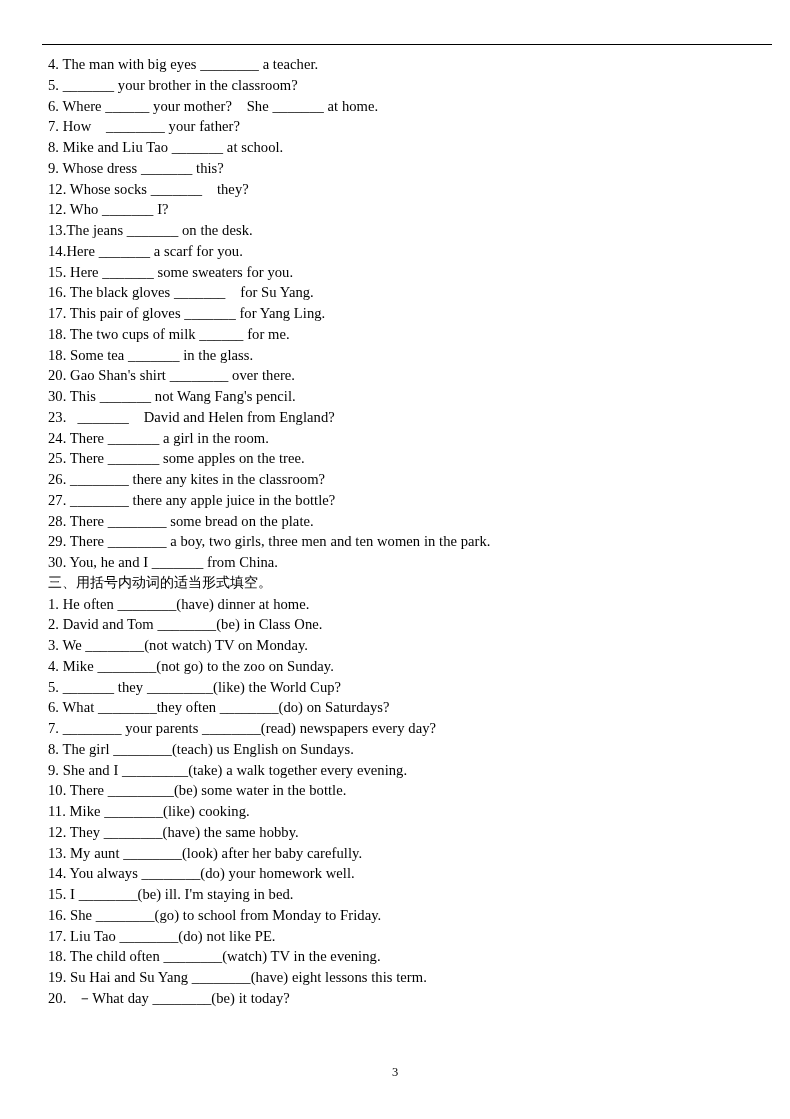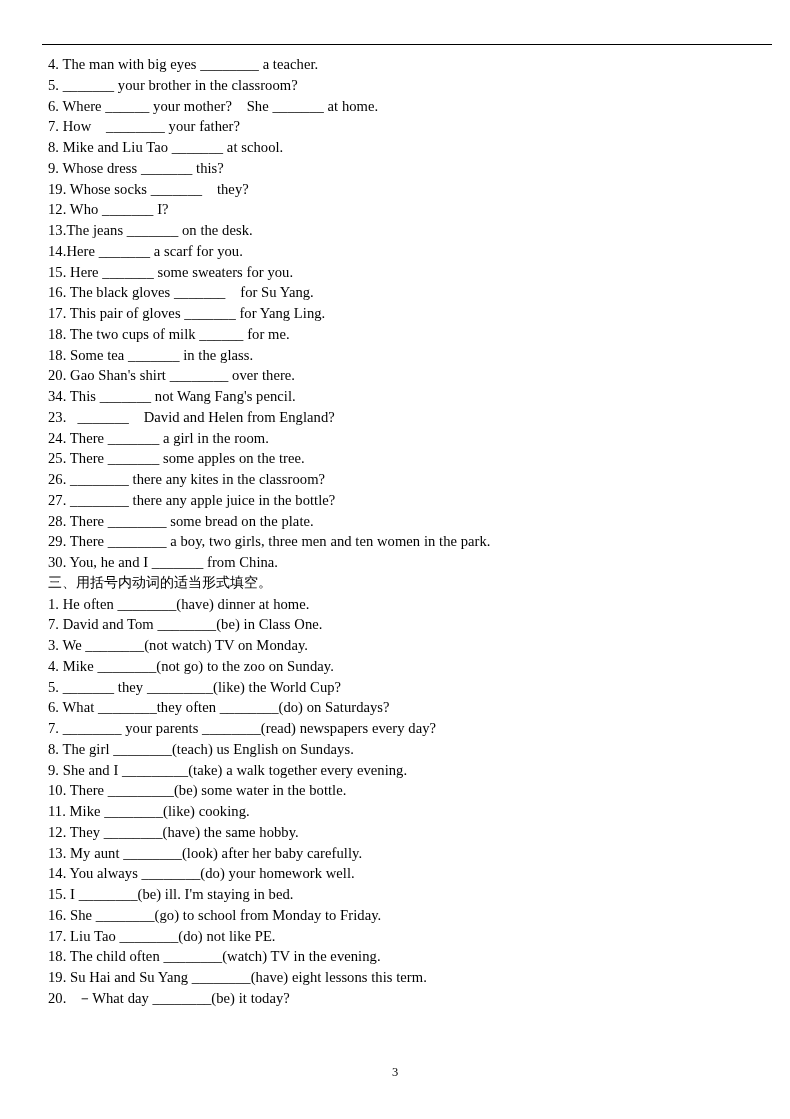--- a/index.html
+++ b/index.html
@@ -69,44 +69,44 @@
   <div class="top-rule"></div>
 
   <div class="content">
 
     <div class="q-line">4. The man with big eyes ________ a teacher.</div>
     <div class="q-line">5. _______ your brother in the classroom?</div>
     <div class="q-line">6. Where ______ your mother?    She _______ at home.</div>
     <div class="q-line">7. How    ________ your father?</div>
     <div class="q-line">8. Mike and Liu Tao _______ at school.</div>
     <div class="q-line">9. Whose dress _______ this?</div>
-    <div class="q-line">19. Whose socks _______    they?</div>
+    <div class="q-line">12. Whose socks _______    they?</div>
     <div class="q-line">12. Who _______ I?</div>
     <div class="q-line">13.The jeans _______ on the desk.</div>
     <div class="q-line">14.Here _______ a scarf for you.</div>
     <div class="q-line">15. Here _______ some sweaters for you.</div>
     <div class="q-line">16. The black gloves _______    for Su Yang.</div>
     <div class="q-line">17. This pair of gloves _______ for Yang Ling.</div>
     <div class="q-line">18. The two cups of milk ______ for me.</div>
     <div class="q-line">18. Some tea _______ in the glass.</div>
     <div class="q-line">20. Gao Shan's shirt ________ over there.</div>
-    <div class="q-line">34. This _______ not Wang Fang's pencil.</div>
+    <div class="q-line">30. This _______ not Wang Fang's pencil.</div>
     <div class="q-line">23.   _______    David and Helen from England?</div>
     <div class="q-line">24. There _______ a girl in the room.</div>
     <div class="q-line">25. There _______ some apples on the tree.</div>
     <div class="q-line">26. ________ there any kites in the classroom?</div>
     <div class="q-line">27. ________ there any apple juice in the bottle?</div>
     <div class="q-line">28. There ________ some bread on the plate.</div>
     <div class="q-line">29. There ________ a boy, two girls, three men and ten women in the park.</div>
     <div class="q-line">30. You, he and I _______ from China.</div>
 
     <div class="section-head">三、用括号内动词的适当形式填空。</div>
 
     <div class="q-line">1. He often ________(have) dinner at home.</div>
-    <div class="q-line">7. David and Tom ________(be) in Class One.</div>
+    <div class="q-line">2. David and Tom ________(be) in Class One.</div>
     <div class="q-line">3. We ________(not watch) TV on Monday.</div>
     <div class="q-line">4. Mike ________(not go) to the zoo on Sunday.</div>
     <div class="q-line">5. _______ they _________(like) the World Cup?</div>
     <div class="q-line">6. What ________they often ________(do) on Saturdays?</div>
     <div class="q-line">7. ________ your parents ________(read) newspapers every day?</div>
     <div class="q-line">8. The girl ________(teach) us English on Sundays.</div>
     <div class="q-line">9. She and I _________(take) a walk together every evening.</div>
     <div class="q-line">10. There _________(be) some water in the bottle.</div>
     <div class="q-line">11. Mike ________(like) cooking.</div>
     <div class="q-line">12. They ________(have) the same hobby.</div>

